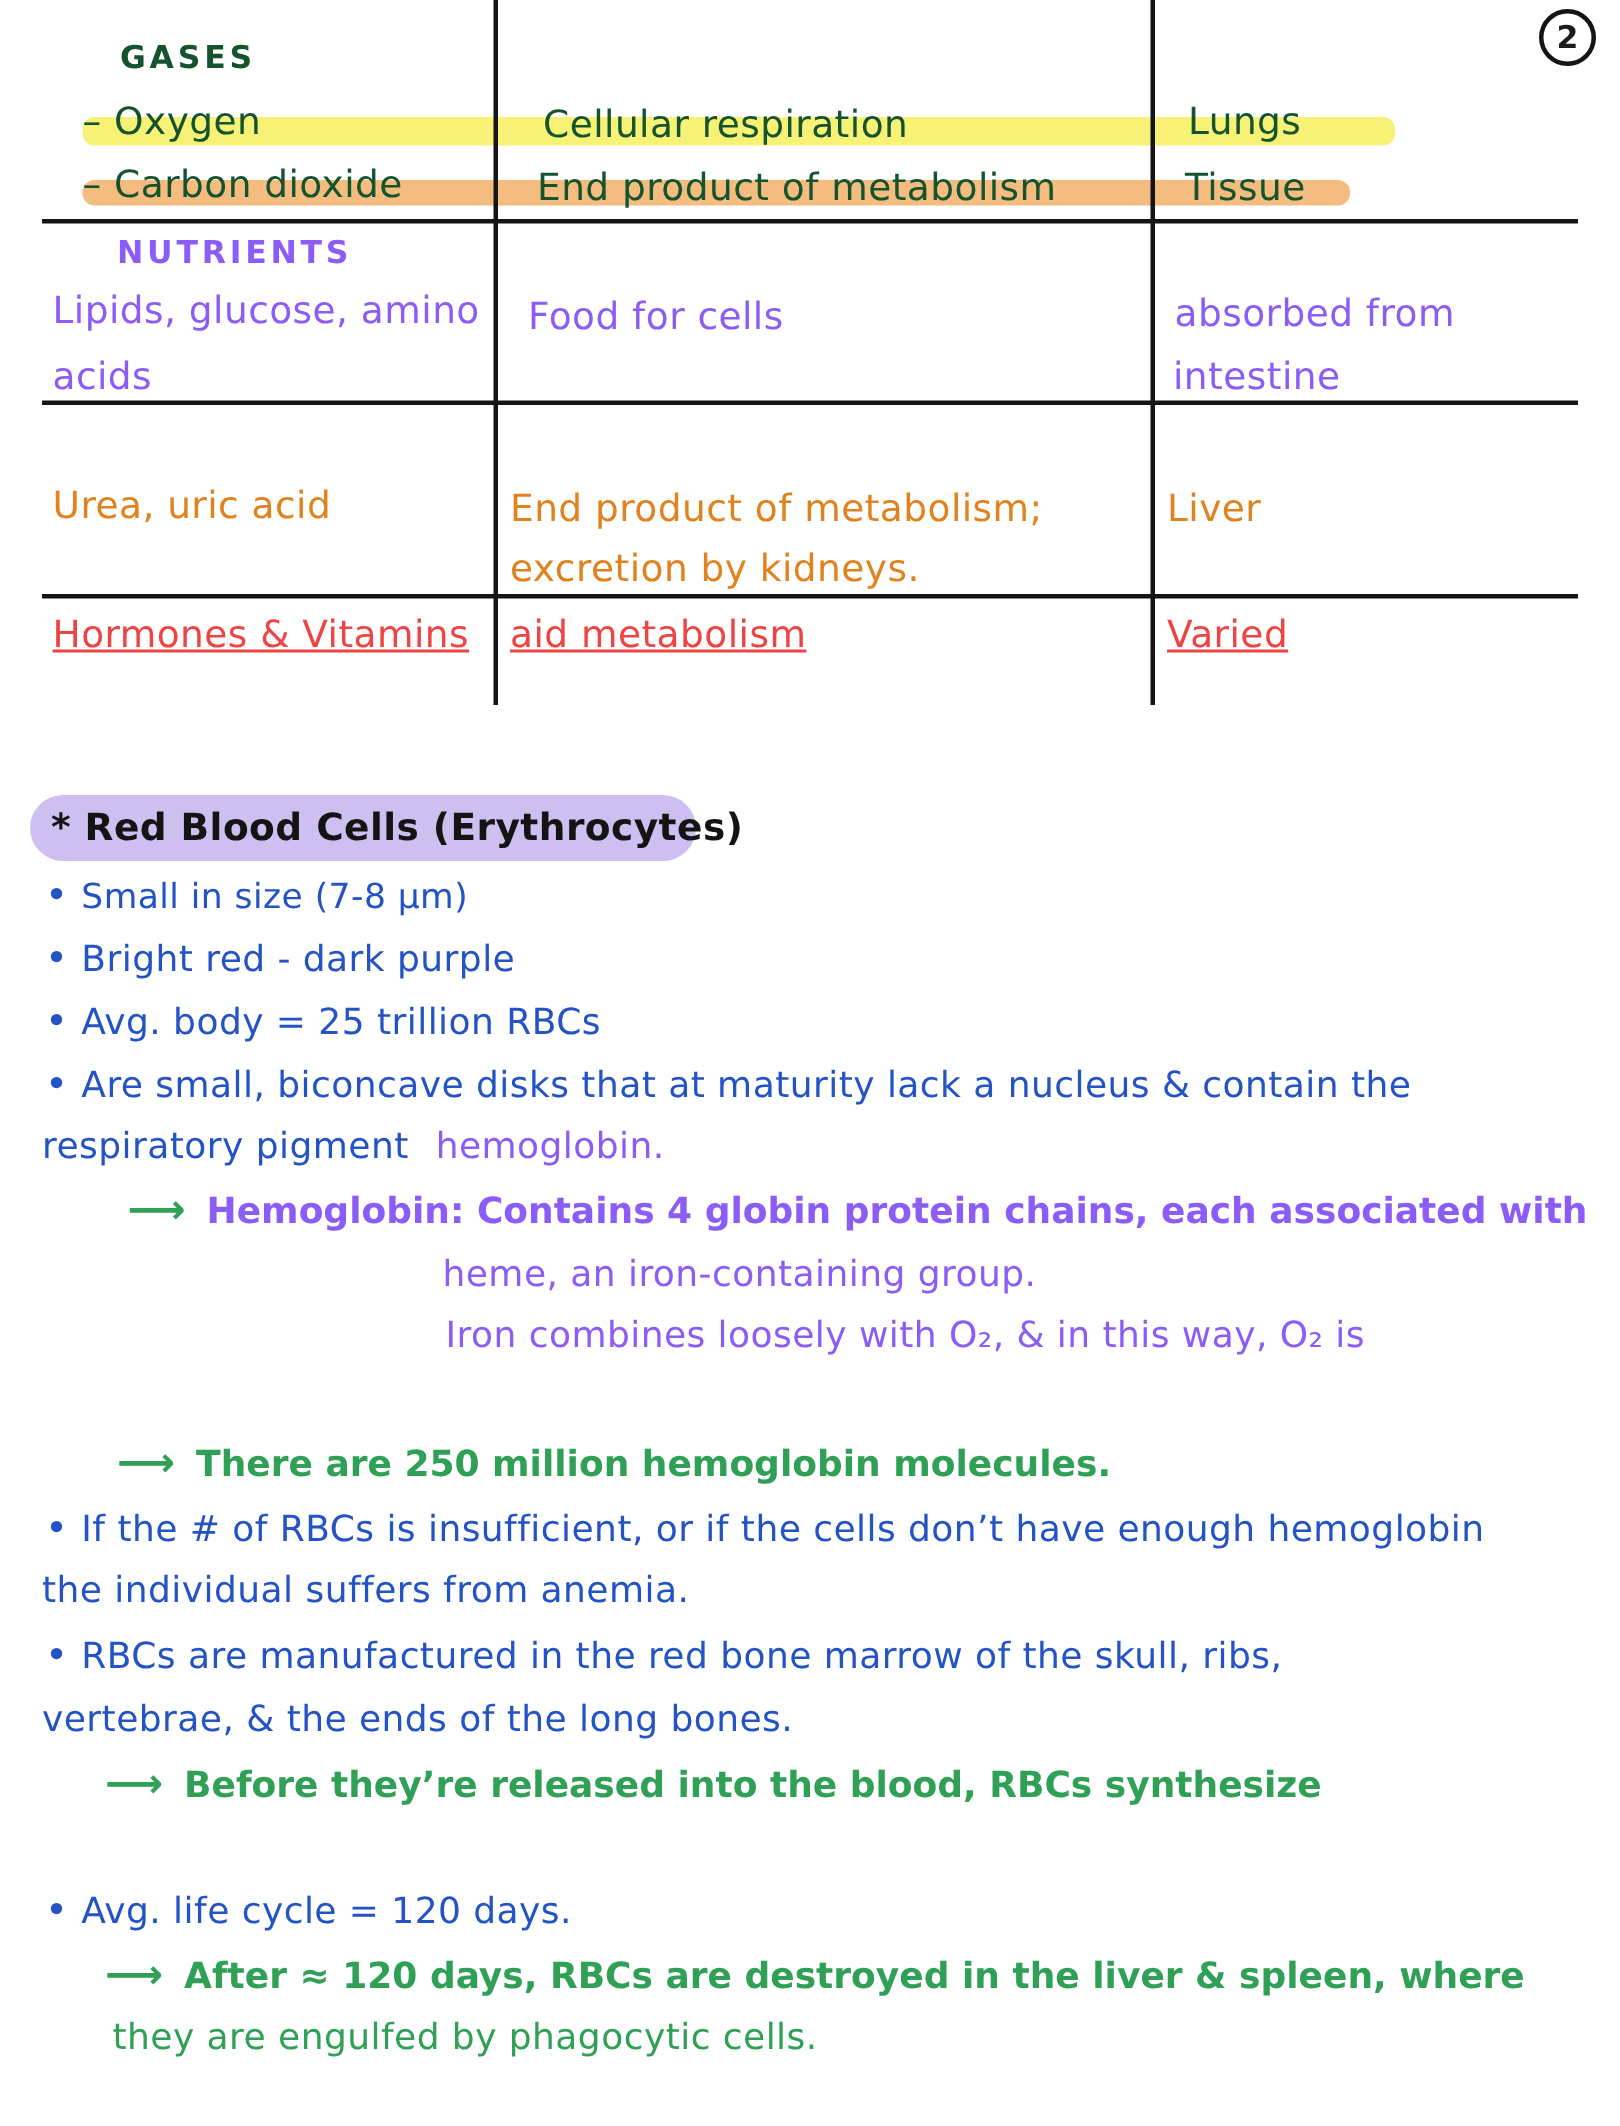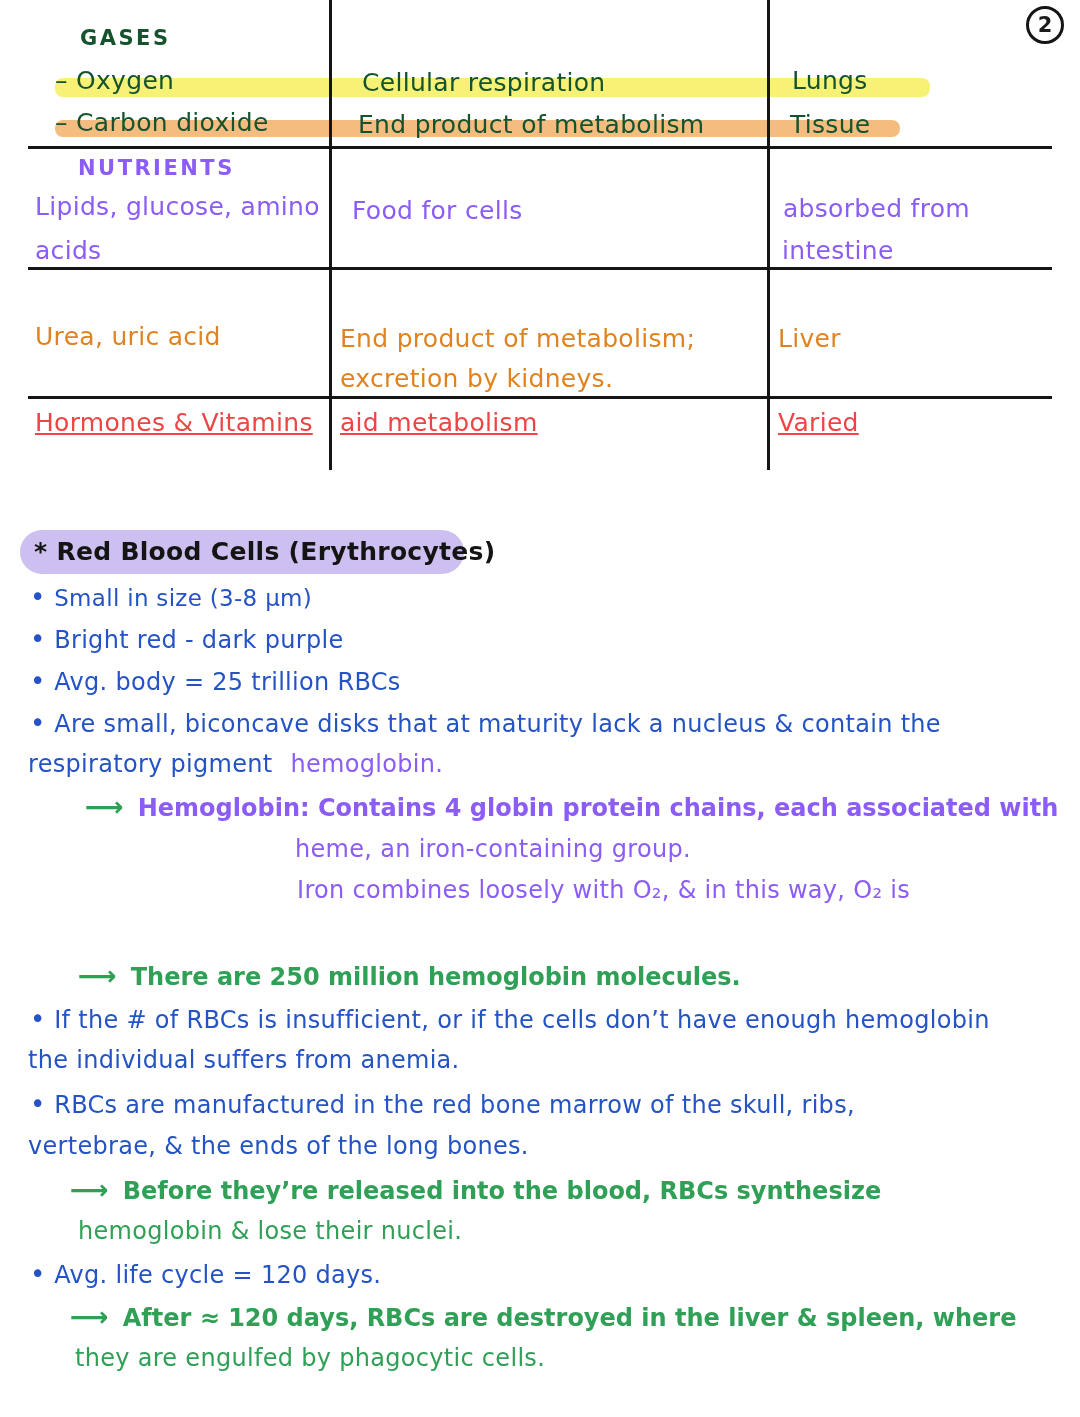--- a/index.html
+++ b/index.html
@@ -72,21 +72,21 @@
   <div class="txt orange" style="left:340px;top:364px">excretion by kidneys.</div>
   <div class="txt orange" style="left:778px;top:324px">Liver</div>
 
   <div class="txt brown" style="left:35px;top:408px">Hormones &amp; Vitamins</div>
   <div class="txt brown" style="left:340px;top:408px">aid metabolism</div>
   <div class="txt brown" style="left:778px;top:408px">Varied</div>
 
   <div class="pill" style="left:20px;top:530px;width:444px;height:44px"></div>
   <div class="txt title" style="left:34px;top:537px">* Red Blood Cells (Erythrocytes)</div>
 
-  <div class="txt blue rbc-line bullet" style="left:30px;top:582px;font-size:23px">Small in size (3-8 μm)</div>
+  <div class="txt blue rbc-line bullet" style="left:30px;top:582px;font-size:23px">Small in size (7-8 μm)</div>
   <div class="txt blue rbc-line bullet" style="left:30px;top:624px">Bright red - dark purple</div>
   <div class="txt blue rbc-line bullet" style="left:30px;top:666px">Avg. body = 25 trillion RBCs</div>
   <div class="txt blue rbc-line bullet" style="left:30px;top:708px">Are small, biconcave disks that at maturity lack a nucleus &amp; contain the</div>
   <div class="txt rbc-line mix" style="left:28px;top:750px">
     <span class="blue">respiratory pigment</span>
     <span class="red">hemoglobin.</span>
   </div>
 
   <div class="arrow-line" style="left:85px;top:791px">
     <span class="arrow"></span>
@@ -103,21 +103,20 @@
   <div class="txt blue rbc-line bullet" style="left:30px;top:1004px">If the # of RBCs is insufficient, or if the cells don’t have enough hemoglobin</div>
   <div class="txt blue rbc-line" style="left:28px;top:1046px">the individual suffers from anemia.</div>
 
   <div class="txt blue rbc-line bullet" style="left:30px;top:1089px">RBCs are manufactured in the red bone marrow of the skull, ribs,</div>
   <div class="txt blue rbc-line" style="left:28px;top:1132px">vertebrae, &amp; the ends of the long bones.</div>
 
   <div class="arrow-line" style="left:70px;top:1174px">
     <span class="arrow"></span>
     <span class="dgreen">Before they’re released into the blood, RBCs synthesize</span>
   </div>
-  <div class="txt dgreen rbc-line" style="left:78px;top:1217px">hemoglobin &amp; lose their nuclei.</div>
 
   <div class="txt blue rbc-line bullet" style="left:30px;top:1259px">Avg. life cycle = 120 days.</div>
 
   <div class="arrow-line" style="left:70px;top:1301px">
     <span class="arrow"></span>
     <span class="dgreen">After ≈ 120 days, RBCs are destroyed in the liver &amp; spleen, where</span>
   </div>
   <div class="txt dgreen rbc-line" style="left:75px;top:1344px">they are engulfed by phagocytic cells.</div>
 
 </div>

